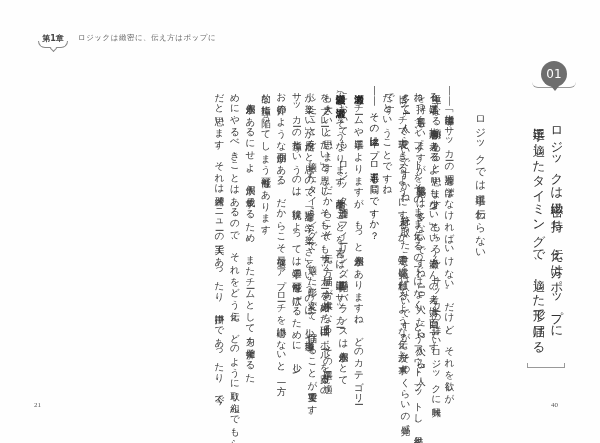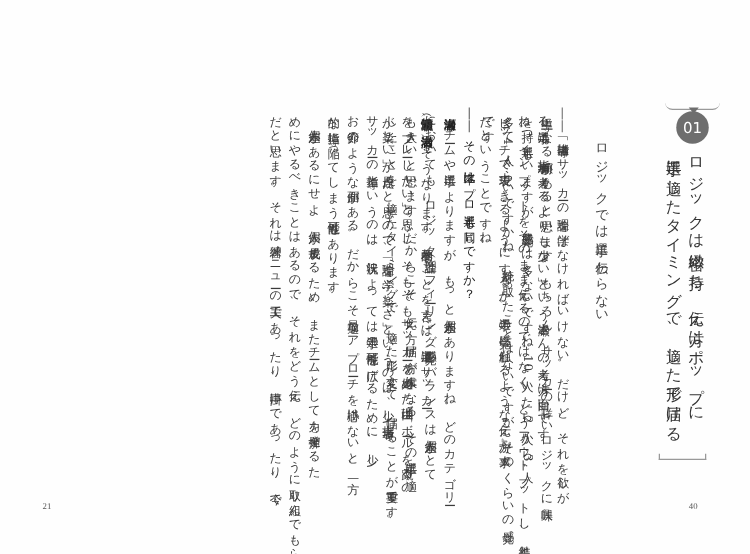--- a/index.html
+++ b/index.html
@@ -39,21 +39,21 @@
       color: #3a3a3a; white-space: nowrap;
     }
     .vcol .sp { font-weight: bold; color: #222; }
 
     
     .section-number {
       position: absolute; left: 541px; top: 61px;
       width: 26px; height: 26px; border-radius: 50%;
       background: #6e6e6e; color: #fff;
       font-family: "DejaVu Sans", sans-serif; font-size: 12px;
-      display: flex; align-items: center; justify-content: center; margin-top: 28px;
+      display: flex; align-items: center; justify-content: center;
     }
     .section-number-base {
       position: absolute; left: 532px; top: 81px; width: 44px; height: 6px;
       border-bottom: 1px solid #999; border-radius: 0 0 6px 6px;
     }
     .section-number-tip {
       position: absolute; left: 551px; top: 86px; width: 0; height: 0;
       border-left: 4px solid transparent; border-right: 4px solid transparent; border-top: 5px solid #6e6e6e;
     }
     .heading {
@@ -73,20 +73,24 @@
     .page-num {
       position: absolute; top: 401px;
       font-family: Liberation Serif, serif; font-size: 7px; color: #555;
     }
   </style>
 </head>
 <body>
 
 <div class="spread">
 
+  <div class="running-header">
+    <span class="chapter-badge">第1章</span>
+    <span class="chapter-title">ロジックは緻密に、伝え方はポップに</span>
+  </div>
 
   <div class="section-number-base"></div>
   <div class="section-number-tip"></div>
   <div class="section-number">01</div>
 
   <div class="heading" style="left:530px;">
     <div>ロジックは緻密に持ち、伝え方はポップに</div>
     <div>選手に適したタイミングで、適した形で届ける</div>
   </div>
   <div class="heading-bracket"></div>

